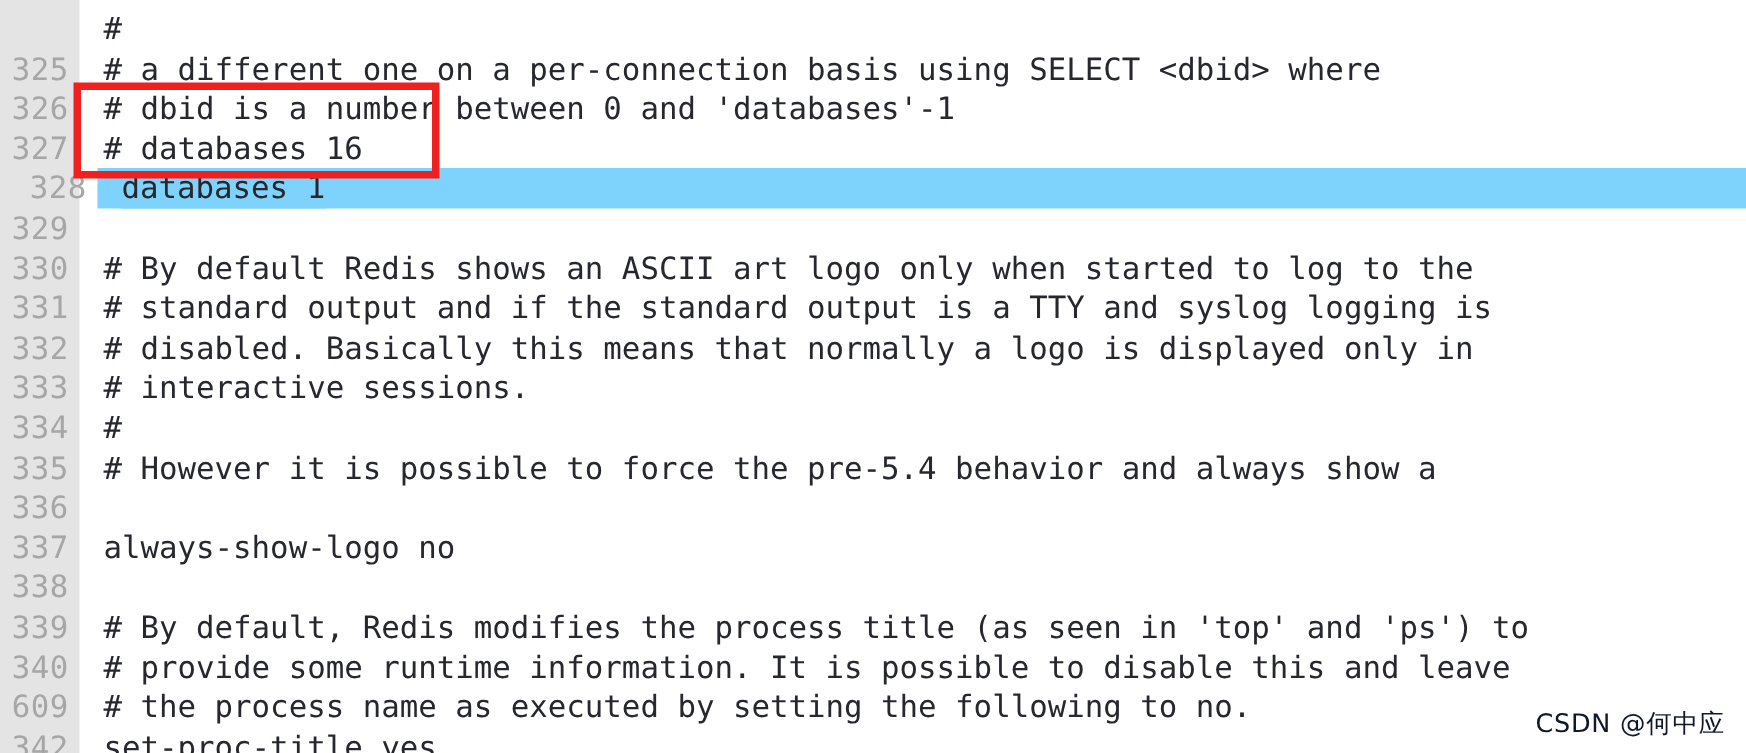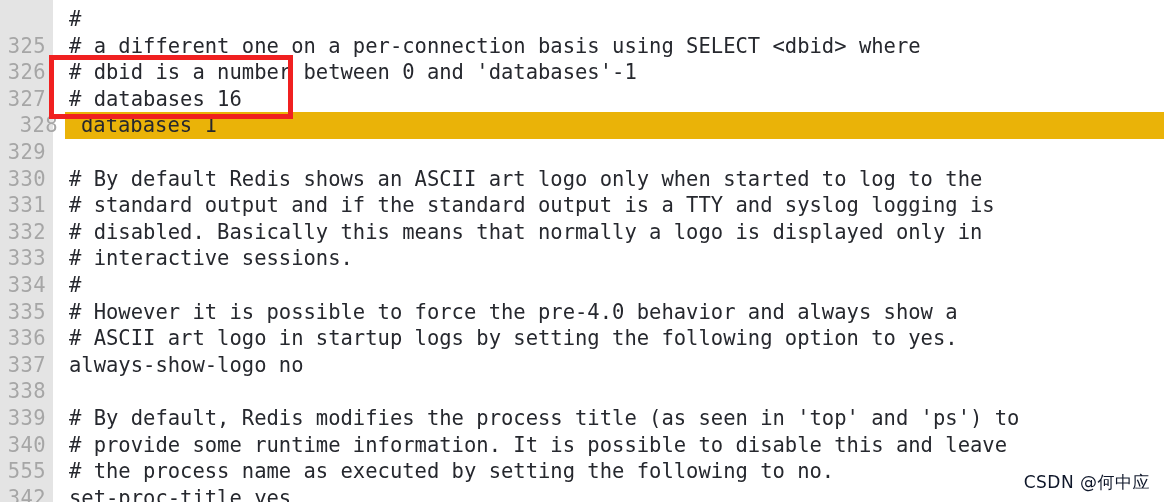--- a/index.html
+++ b/index.html
@@ -40,21 +40,21 @@
   .code-line {
     position: relative;
     height: 26.6px;
     line-height: 26.6px;
     white-space: pre;
     font-size: 20.5px;
   }
 
   .code-line.hl .ln-text,
   .code-line.hl .line-bg {
-    background: #eab308;
+    background: #7dd3fc;
   }
 
   .line-bg {
     position: absolute;
     left: 53px;
     right: 0;
     top: 0;
     bottom: 0;
     z-index: 0;
   }
@@ -115,27 +115,27 @@
       <div class="code-line" style="position: absolute; left: 0px; top: 12.6px; width: 1164px;"><div class="line-bg"></div><div class="ln-num">325</div><div class="ln-text"># a different one on a per-connection basis using SELECT &lt;dbid&gt; where</div></div>
       <div class="code-line" style="position: absolute; left: 0px; top: 39.2px; width: 1164px; padding-left: 36px;"><div class="line-bg"></div><div class="ln-num">326</div><div class="ln-text"># dbid is a number between 0 and 'databases'-1</div></div>
       <div class="code-line" style="position: absolute; left: 0px; top: 65.8px; width: 1164px;"><div class="line-bg"></div><div class="ln-num">327</div><div class="ln-text"># databases 16</div></div>
       <div class="code-line hl" style="position: absolute; left: 12px; top: 92.4px; width: 1164px;"><div class="line-bg"></div><div class="ln-num">328</div><div class="ln-text">databases 1</div></div>
       <div class="code-line" style="position: absolute; left: 0px; top: 119px; width: 1164px;"><div class="line-bg"></div><div class="ln-num">329</div><div class="ln-text"></div></div>
       <div class="code-line" style="position: absolute; left: 0px; top: 145.6px; width: 1164px;"><div class="line-bg"></div><div class="ln-num">330</div><div class="ln-text"># By default Redis shows an ASCII art logo only when started to log to the</div></div>
       <div class="code-line" style="position: absolute; left: 0px; top: 172.2px; width: 1164px;"><div class="line-bg"></div><div class="ln-num">331</div><div class="ln-text"># standard output and if the standard output is a TTY and syslog logging is</div></div>
       <div class="code-line" style="position: absolute; left: 0px; top: 198.8px; width: 1164px;"><div class="line-bg"></div><div class="ln-num">332</div><div class="ln-text"># disabled. Basically this means that normally a logo is displayed only in</div></div>
       <div class="code-line" style="position: absolute; left: 0px; top: 225.4px; width: 1164px;"><div class="line-bg"></div><div class="ln-num">333</div><div class="ln-text"># interactive sessions.</div></div>
       <div class="code-line" style="position: absolute; left: 0px; top: 252px; width: 1164px;"><div class="line-bg"></div><div class="ln-num">334</div><div class="ln-text">#</div></div>
-      <div class="code-line" style="position: absolute; left: 0px; top: 278.6px; width: 1164px;"><div class="line-bg"></div><div class="ln-num">335</div><div class="ln-text"># However it is possible to force the pre-4.0 behavior and always show a</div></div>
-      <div class="code-line" style="position: absolute; left: 0px; top: 305.2px; width: 1164px;"><div class="line-bg"></div><div class="ln-num">336</div><div class="ln-text"># ASCII art logo in startup logs by setting the following option to yes.</div></div>
+      <div class="code-line" style="position: absolute; left: 0px; top: 278.6px; width: 1164px;"><div class="line-bg"></div><div class="ln-num">335</div><div class="ln-text"># However it is possible to force the pre-5.4 behavior and always show a</div></div>
+      <div class="code-line" style="position: absolute; left: 0px; top: 305.2px; width: 1164px;"><div class="line-bg"></div><div class="ln-num">336</div></div>
       <div class="code-line" style="position: absolute; left: 0px; top: 331.8px; width: 1164px; padding-left: 36px;"><div class="line-bg"></div><div class="ln-num">337</div><div class="ln-text">always-show-logo no</div></div>
       <div class="code-line" style="position: absolute; left: 0px; top: 358.4px; width: 1164px;"><div class="line-bg"></div><div class="ln-num">338</div><div class="ln-text"></div></div>
       <div class="code-line" style="position: absolute; left: 0px; top: 385px; width: 1164px; padding-left: 40px;"><div class="line-bg"></div><div class="ln-num">339</div><div class="ln-text"># By default, Redis modifies the process title (as seen in 'top' and 'ps') to</div></div>
       <div class="code-line" style="position: absolute; left: 0px; top: 411.6px; width: 1164px;"><div class="line-bg"></div><div class="ln-num">340</div><div class="ln-text"># provide some runtime information. It is possible to disable this and leave</div></div>
-      <div class="code-line" style="position: absolute; left: 0px; top: 438.2px; width: 1164px;"><div class="line-bg"></div><div class="ln-num">555</div><div class="ln-text"># the process name as executed by setting the following to no.</div></div>
+      <div class="code-line" style="position: absolute; left: 0px; top: 438.2px; width: 1164px;"><div class="line-bg"></div><div class="ln-num">609</div><div class="ln-text"># the process name as executed by setting the following to no.</div></div>
       <div class="code-line" style="position: absolute; left: 0px; top: 464.8px; width: 1164px;"><div class="line-bg"></div><div class="ln-num">342</div><div class="ln-text">set-proc-title yes</div></div>
       <div class="code-line" style="position: absolute; left: 0px; top: 491.4px; width: 1164px;"><div class="line-bg"></div><div class="ln-num">343</div><div class="ln-text"></div></div>
     </div>
 
   <div id="annotation-box" style="left: 49px; top: 55px; width: 244px; height: 64px; border-color: rgb(240, 32, 32);"></div>
 
   <div id="watermark">CSDN @何中应</div>
 
 </div>
 

